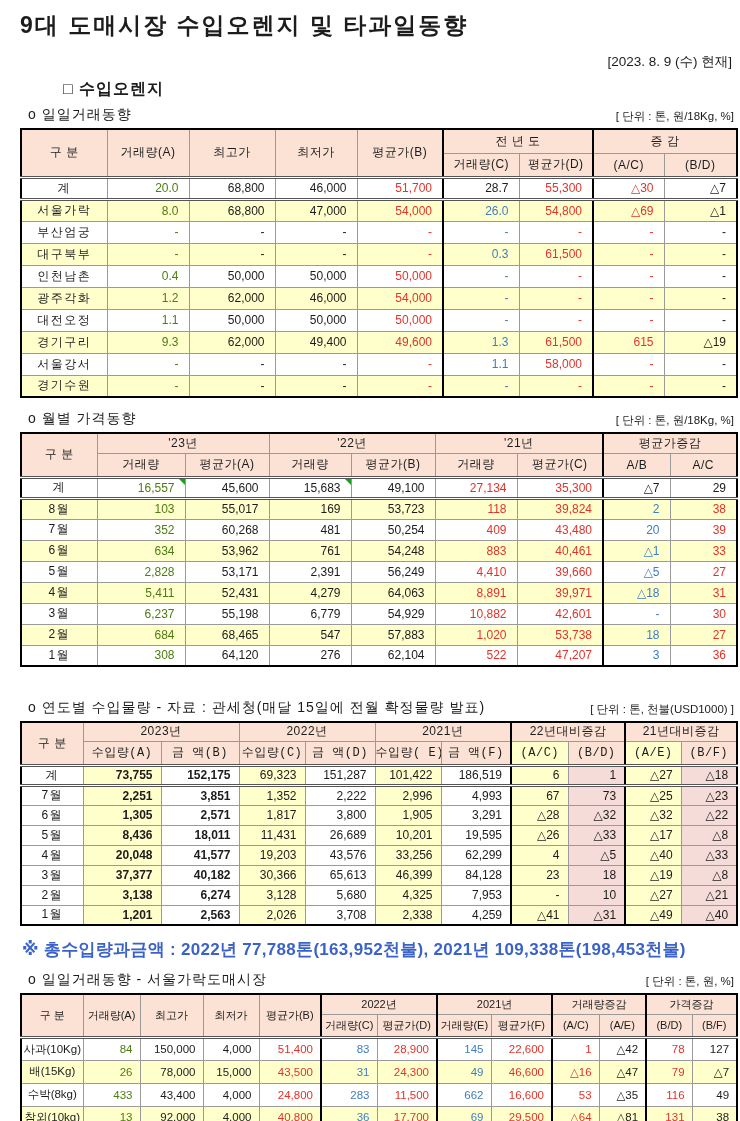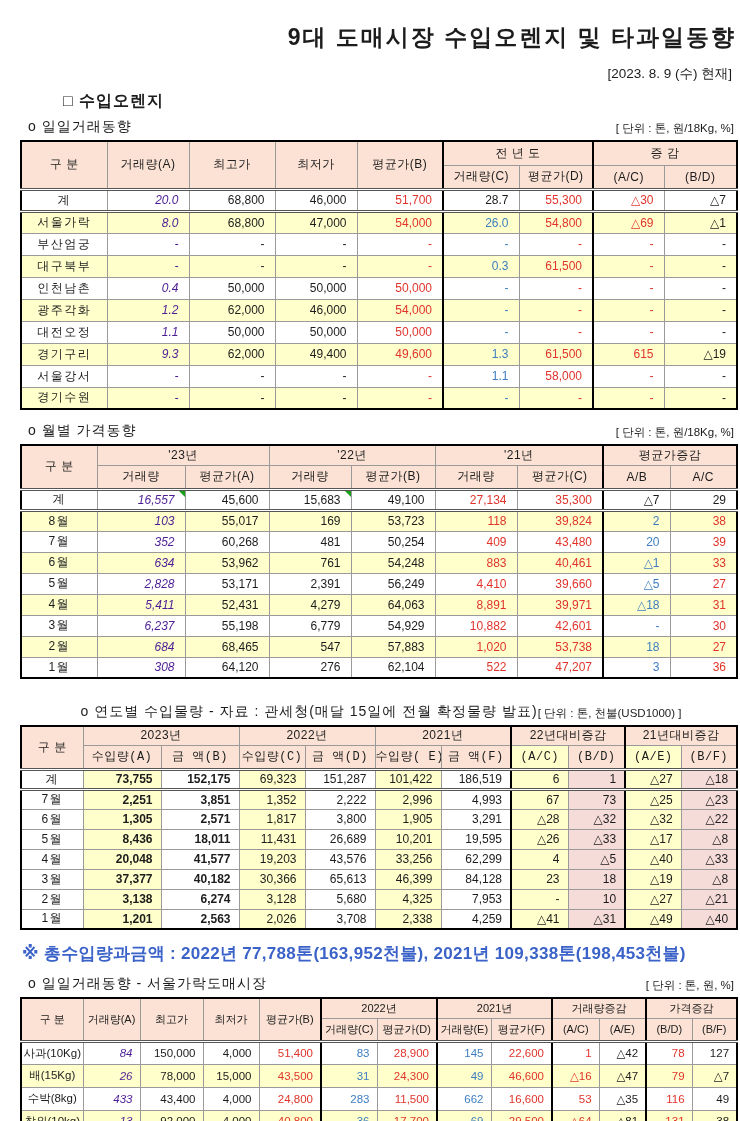--- a/index.html
+++ b/index.html
@@ -4,40 +4,40 @@
 <style>
   * { box-sizing: border-box; margin: 0; padding: 0; }
   html, body { background: #fff; }
   body {
     width: 740px; height: 1121px; overflow: hidden;
     font-family: "Liberation Sans", "DejaVu Sans", sans-serif;
     color: #1c1c1c;
   }
   .page { padding: 6px 4px 0 20px; }
 
-  .title { text-align: right; font-size: 23px; font-weight: bold; letter-spacing: 2px; margin-top: 16px; }
+  .title { text-align: left; font-size: 23px; font-weight: bold; letter-spacing: 2px; margin-top: 4px; }
   .date-line { text-align: right; font-size: 13.5px; margin: 12px 4px 6px 0; }
   .sec-heading { font-size: 16px; font-weight: bold; letter-spacing: 1px; margin: 8px 0 4px 0; padding-left: 43px; }
   .sub-row { display: flex; justify-content: space-between; align-items: flex-end; margin: 6px 2px 4px 8px; }
   .sub-heading { font-size: 14px; letter-spacing: 1px; }
   .unit { font-size: 11.5px; }
 
   table { border-collapse: collapse; table-layout: fixed; width: 716px; border: 2px solid #000; background: #fff; }
   th, td { border: 1px solid #9a9a9a; white-space: nowrap; overflow: hidden; }
   th { background: #fbe2d5; font-weight: normal; text-align: center; font-size: 12px; letter-spacing: 0.5px; }
   td { font-size: 12px; }
   td.num { text-align: right; padding-right: 10px; }
   td.lab { text-align: center; letter-spacing: 1.5px; }
   tbody tr:first-child td { border-top: 3px double #555; }
   tr.total-row td { border-bottom: 3px double #555; }
   tr.zebra td { background: #ffffcc; }
 
   .bl-bold { border-left: 2px solid #000 !important; }
   .bl-dot  { border-left: 1px dotted #999; }
-  .t-blue  { color: #4c1d95; font-style: italic; }
+  .t-blue  { color: #4d7c0f; }
   .t-lblue { color: #3e7ec0; }
   .t-red   { color: #e0342b; }
   .t-black { color: #1c1c1c; }
   .ov-black{ color: #1c1c1c !important; }
   .bold { font-weight: bold; }
   .bg-y { background: #ffffcc; }
   .bg-p { background: #f6dcd9; }
   .note { position: relative; }
   .note::after { content: ''; position: absolute; top: 0; right: 0; width: 0; height: 0;
                  border-left: 6px solid transparent; border-top: 6px solid #18a018; }
@@ -348,21 +348,21 @@
           <td class="num t-black">276</td>
           <td class="num t-black bl-dot">62,104</td>
           <td class="num t-red">522</td>
           <td class="num t-red bl-dot">47,207</td>
           <td class="num t-lblue bl-bold">3</td>
           <td class="num t-red bl-dot">36</td>
         </tr>
       </tbody>
   </table>
 
-  <div class="sub-row" style="margin-top:24px;justify-content:center;">
+  <div class="sub-row" style="margin-top:32px;">
     <span class="sub-heading">o 연도별 수입물량 - 자료 : 관세청(매달 15일에 전월 확정물량 발표)</span>
     <span class="unit">[ 단위 : 톤, 천불(USD1000) ]</span>
   </div>
   <table class="tbl3">
     <colgroup>
       <col style="width:62px">
         <col style="width:78px">
         <col style="width:78px">
         <col style="width:66px">
         <col style="width:70px">

